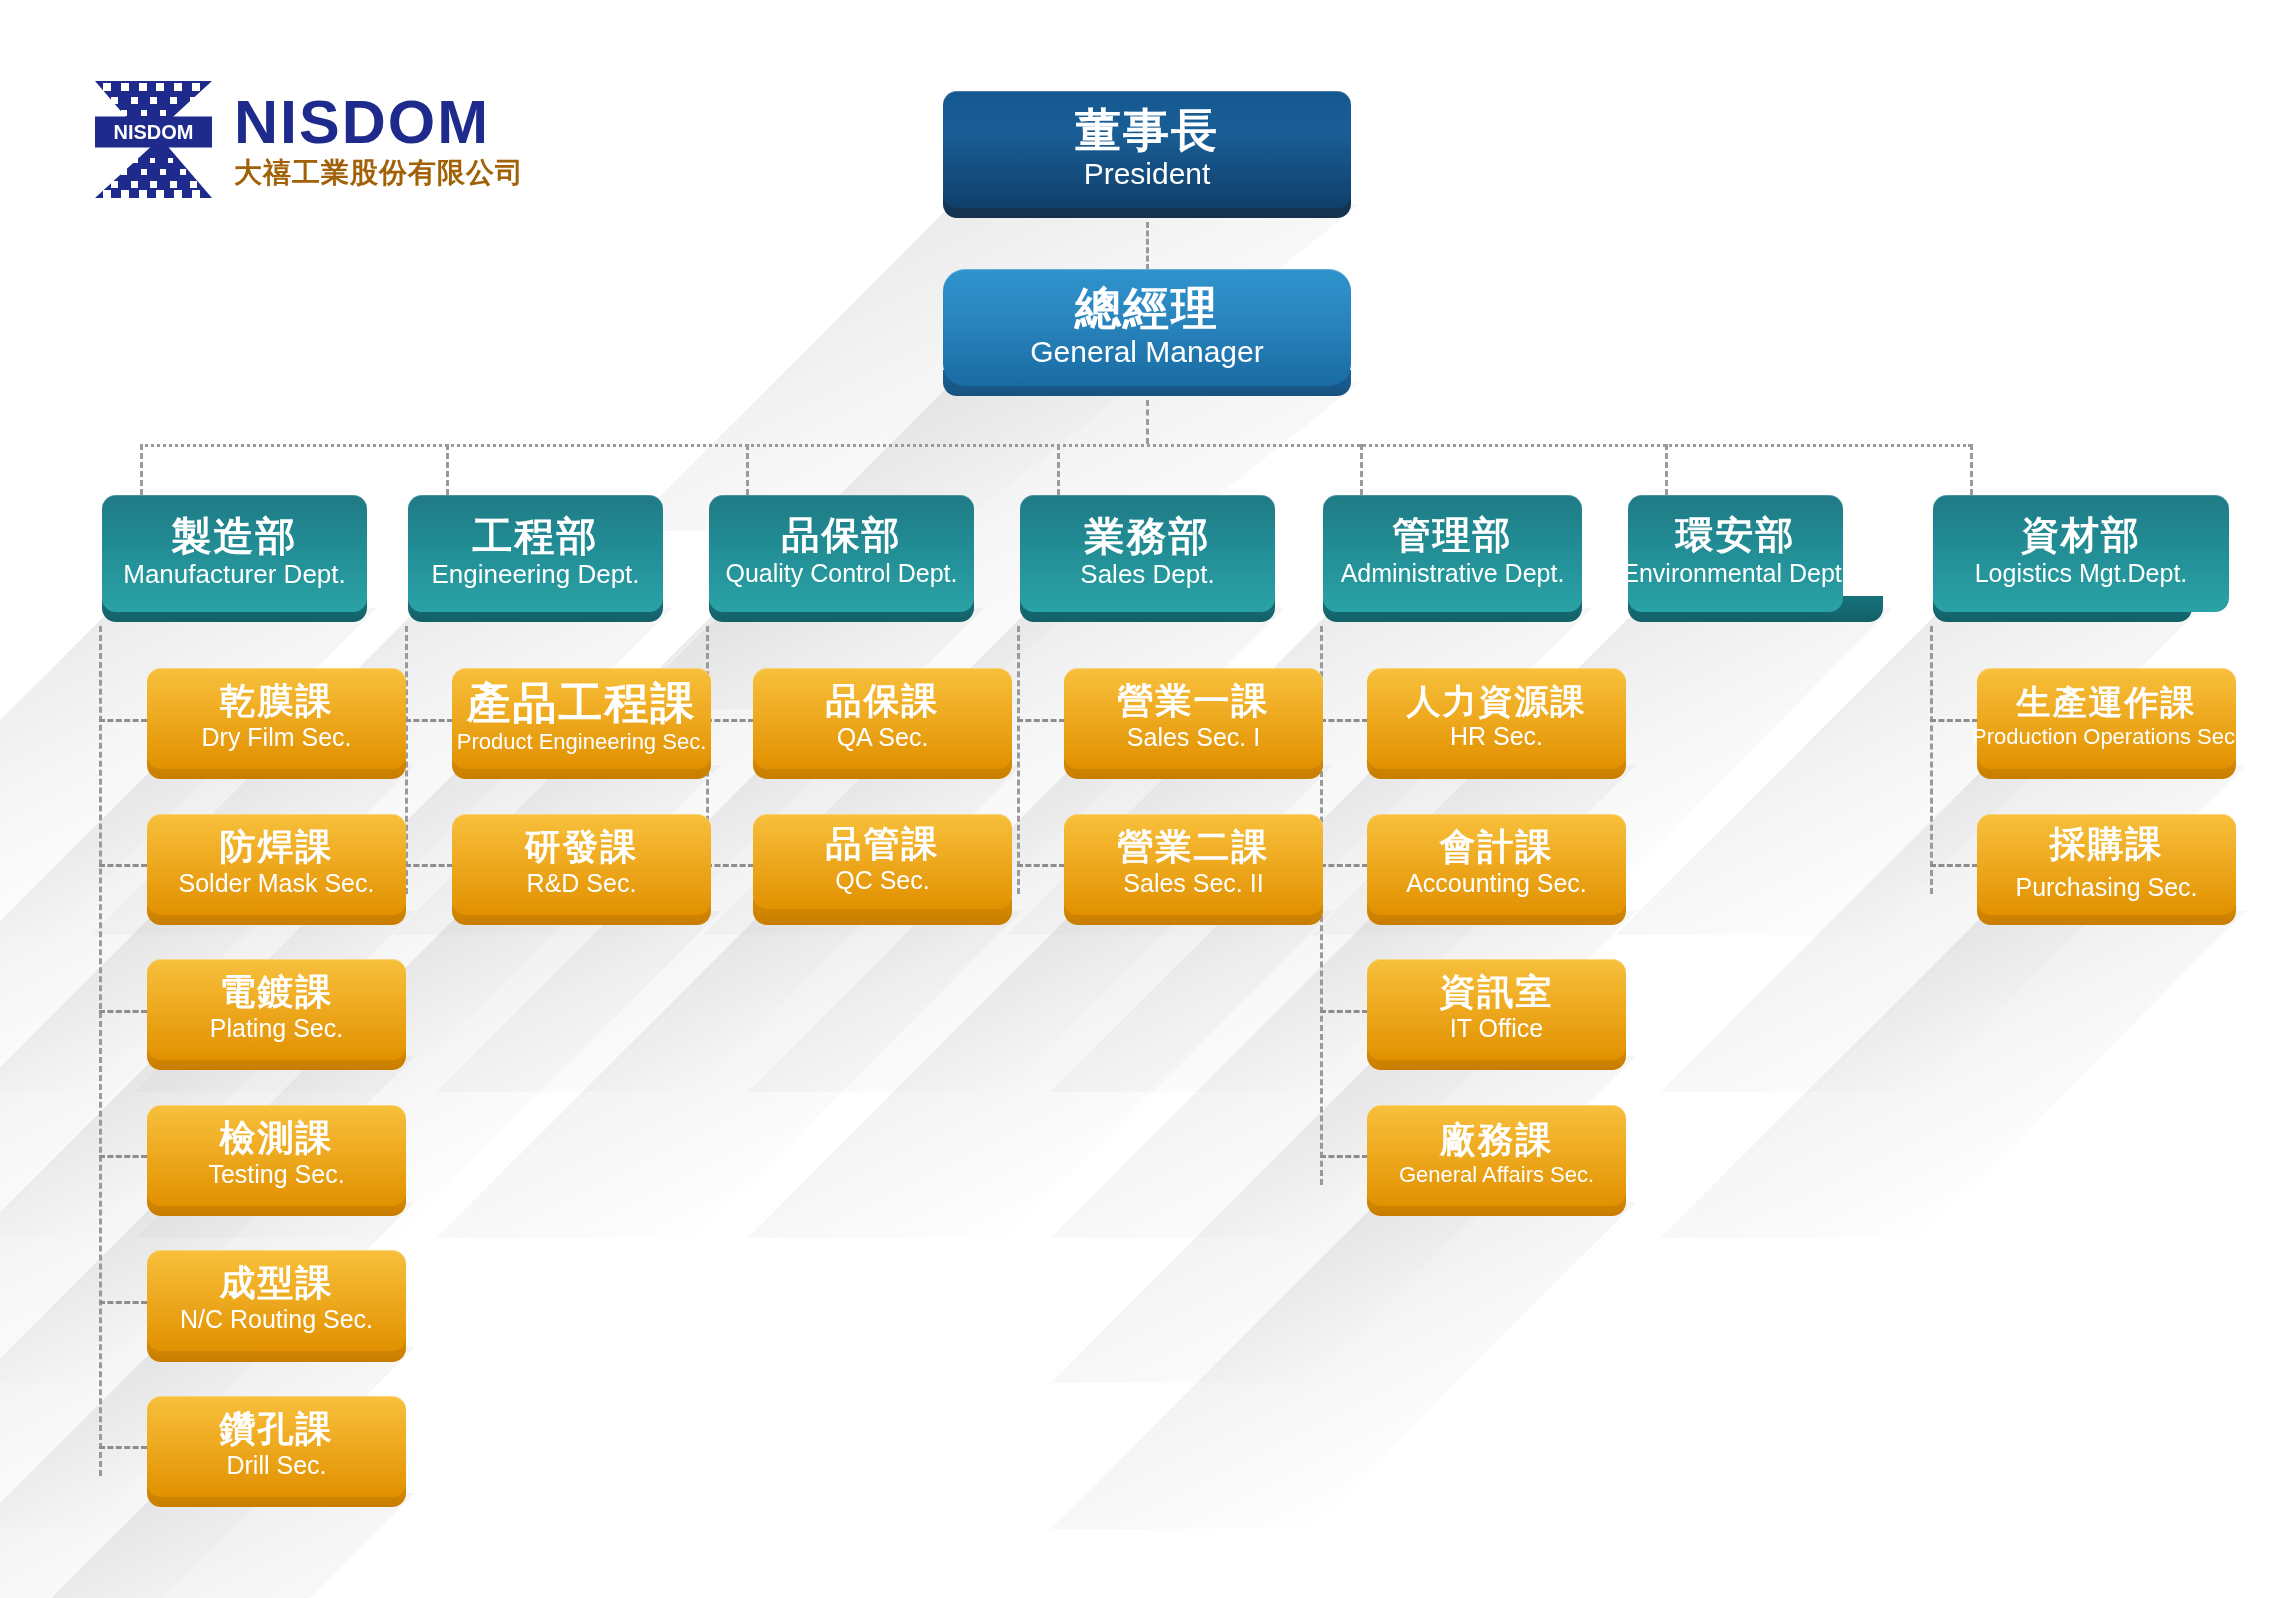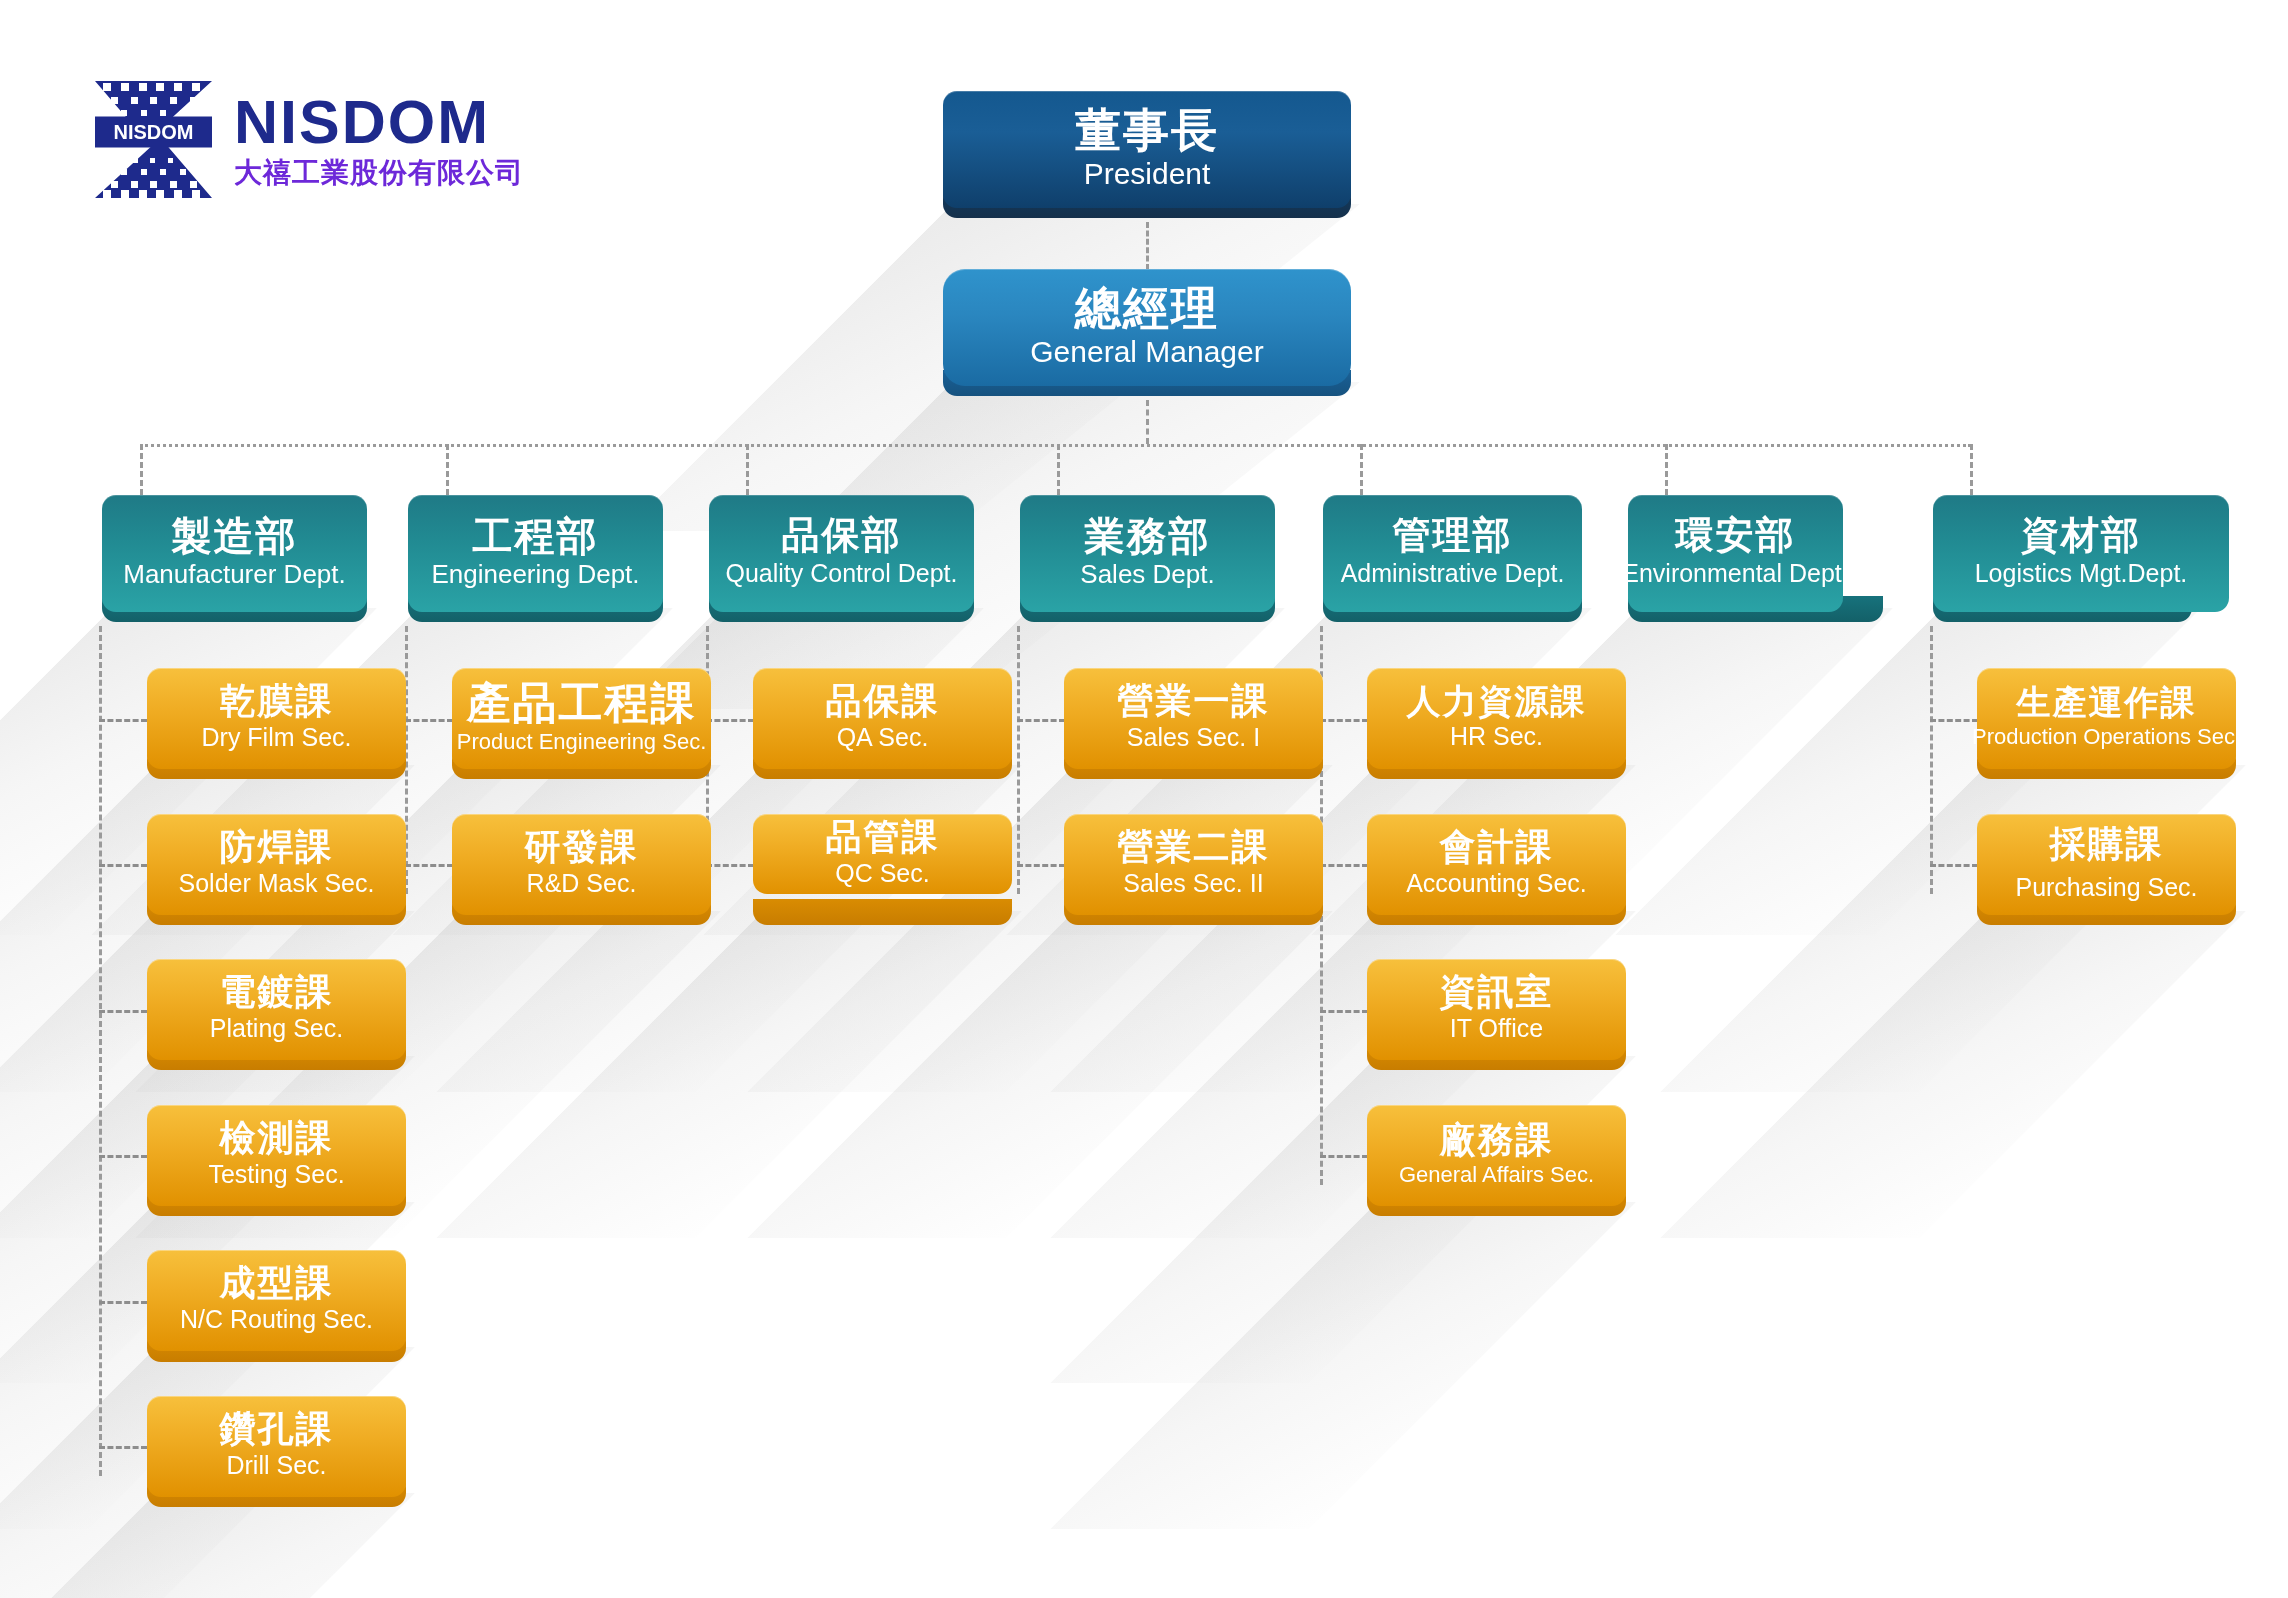--- a/index.html
+++ b/index.html
@@ -77,21 +77,21 @@
   
   #logo { position:absolute; z-index:5; left:95px; top:81px;
           display:flex; align-items:center; gap:22px; }
   #logo .mark { width:117px; height:117px; position:relative; flex:0 0 auto; }
   #logo .words { display:flex; flex-direction:column; }
   #logo .brand {
     color:#1e2a8c; font-weight:700; font-size:61px;
     letter-spacing:2px; line-height:1; font-family:"Liberation Sans",sans-serif;
   }
   #logo .cn {
-    color:#6d28d9; font-weight:700; font-size:28px;
+    color:#a16207; font-weight:700; font-size:28px;
     letter-spacing:1px; margin-top:6px; line-height:1;
     font-family:"Liberation Sans","DejaVu Sans",sans-serif;
   }
   #logo .mark .hourglass {
     position:absolute; inset:0; background:#1e2a8c;
     clip-path:polygon(0 0,100% 0,52% 44%,100% 100%,0 100%,48% 56%);
   }
   #logo .mark .tag {
     position:absolute; left:0; right:0; top:44%;
     transform:translateY(-50%);
@@ -289,21 +289,21 @@
     <div class="node n-dept" style="left: 709px; top: 495px; width: 265px; height: 117px;">
       <div class="zh" style="font-size: 38px;">品保部</div>
       <div class="en" style="font-size: 25px; margin-top: 4px;">Quality Control Dept.</div>
     </div>
     <div class="base b-sec" style="left: 753px; top: 753px; width: 259px; height: 26px;"></div>
     <div class="node n-sec" style="left: 753px; top: 668px; width: 259px; height: 101px;">
       <div class="zh" style="font-size: 36px;">品保課</div>
       <div class="en" style="font-size: 25px; margin-top: 4px;">QA Sec.</div>
     </div>
     <div class="base b-sec" style="left: 753px; top: 899px; width: 259px; height: 26px;"></div>
-    <div class="node n-sec" style="left: 753px; top: 814px; width: 259px; height: 80px;">
+    <div class="node n-sec" style="left: 753px; top: 814px; width: 259px; height: 95px;">
       <div class="zh" style="font-size: 36px;">品管課</div>
       <div class="en" style="font-size: 25px; margin-top: 4px;">QC Sec.</div>
     </div>
     <div class="base b-dept" style="left: 1020px; top: 596px; width: 255px; height: 26px;"></div>
     <div class="node n-dept" style="left: 1020px; top: 495px; width: 255px; height: 117px;">
       <div class="zh" style="font-size: 40px;">業務部</div>
       <div class="en" style="font-size: 26px; margin-top: 4px;">Sales Dept.</div>
     </div>
     <div class="base b-sec" style="left: 1064px; top: 753px; width: 259px; height: 26px;"></div>
     <div class="node n-sec" style="left: 1064px; top: 668px; width: 259px; height: 101px;">

